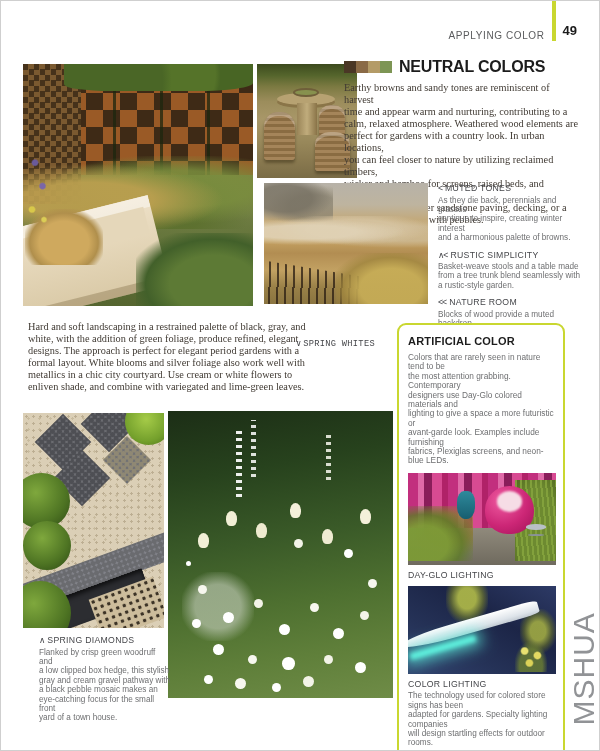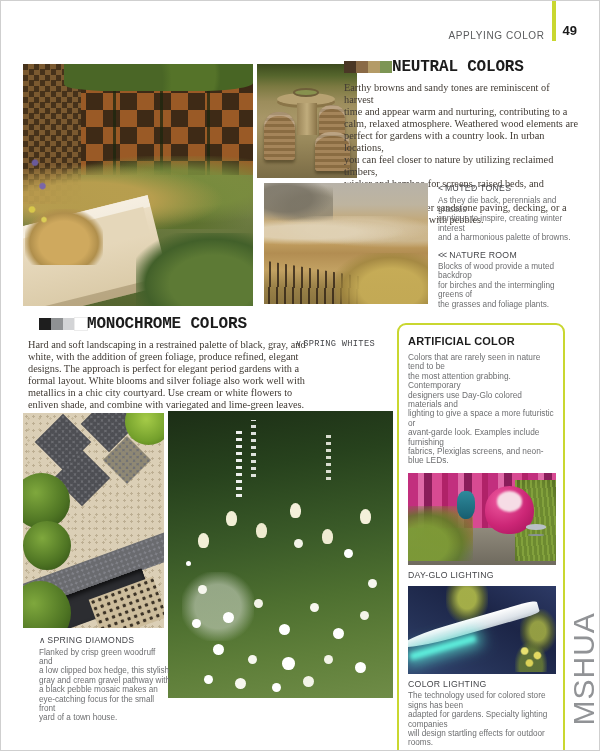--- a/index.html
+++ b/index.html
@@ -6,21 +6,21 @@
   .page{position:relative;width:600px;height:751px;background:#fff;border:1px solid #cfcfcf;
         box-sizing:border-box;font-family:"Liberation Sans",sans-serif;overflow:hidden;}
 
   
   .header{position:absolute;top:0;right:22px;height:40px;display:flex;align-items:flex-end;}
   .header-label{font-size:10px;color:#5a5b5d;letter-spacing:.6px;}
   .header-bar{width:4px;height:40px;background:var(--accent,#c9d730);margin:0 7px;}
   .header-num{font-size:13px;font-weight:bold;color:#1a1a1a;margin-bottom:3px;}
 
   
-  .sect-head{display:flex;align-items:center;font-family:Liberation Mono, monospace;}
+  .sect-head{display:flex;align-items:center;gap:7px;}
   .swatches{display:flex;}
   .sw{display:inline-block;width:12px;height:12px;}
   .sect-title{font-size:16px;font-weight:bold;color:#1c1c1c;letter-spacing:-.2px;white-space:nowrap;}
   .serif-body{font-family:"Liberation Serif",serif;font-size:10.3px;line-height:12px;
               color:#403a33;white-space:pre-line;margin-top:6px;}
 
   
   .cap{margin-bottom:7px;}
   .cap-title{font-size:8.7px;color:#45464a;letter-spacing:.3px;}
   .cap-arrow{letter-spacing:-1px;margin-right:3px;color:#45464a;}
@@ -194,37 +194,34 @@
   </div>
 
   <div class="captions-col">
     <div class="cap">
       <div class="cap-title"><span class="cap-arrow">&lt;</span><span>MUTED TONES</span></div>
       <div class="cap-body">As they die back, perennials and grasses
 continue to inspire, creating winter interest
 and a harmonious palette of browns.</div>
     </div>
     <div class="cap">
+      <div class="cap-title"><span class="cap-arrow">∧&lt;</span><span>RUSTIC SIMPLICITY</span></div>
+      <div class="cap-body">Basket-weave stools and a table made
+from a tree trunk blend seamlessly with
+a rustic-style garden.</div>
+    </div>
+    <div class="cap">
       <div class="cap-title"><span class="cap-arrow">&lt;&lt;</span><span>NATURE ROOM</span></div>
       <div class="cap-body">Blocks of wood provide a muted backdrop
 for birches and the intermingling greens of
 the grasses and foliage plants.</div>
     </div>
   </div>
 
   <div class="mono-sect">
-    <div class="sect-head">
-      <span class="swatches">
-          <span class="sw" style="background: rgb(30, 30, 30);"></span>
-          <span class="sw" style="background: rgb(143, 145, 147);"></span>
-          <span class="sw" style="background: rgb(211, 212, 214);"></span>
-          <span class="sw" style="background: rgb(255, 255, 255); outline: rgb(236, 236, 236) solid 1px;"></span>
-        </span>
-      <span class="sect-title">MONOCHROME COLORS</span>
-    </div>
     <div class="serif-body">Hard and soft landscaping in a restrained palette of black, gray, and
 white, with the addition of green foliage, produce refined, elegant
 designs. The approach is perfect for elegant period gardens with a
 formal layout. White blooms and silver foliage also work well with
 metallics in a chic city courtyard. Use cream or white flowers to
 enliven shade, and combine with variegated and lime-green leaves.</div>
   </div>
 
   <div class="spring-cap cap">
     <div class="cap-title"><span class="cap-arrow">∨</span><span>SPRING WHITES</span></div>

